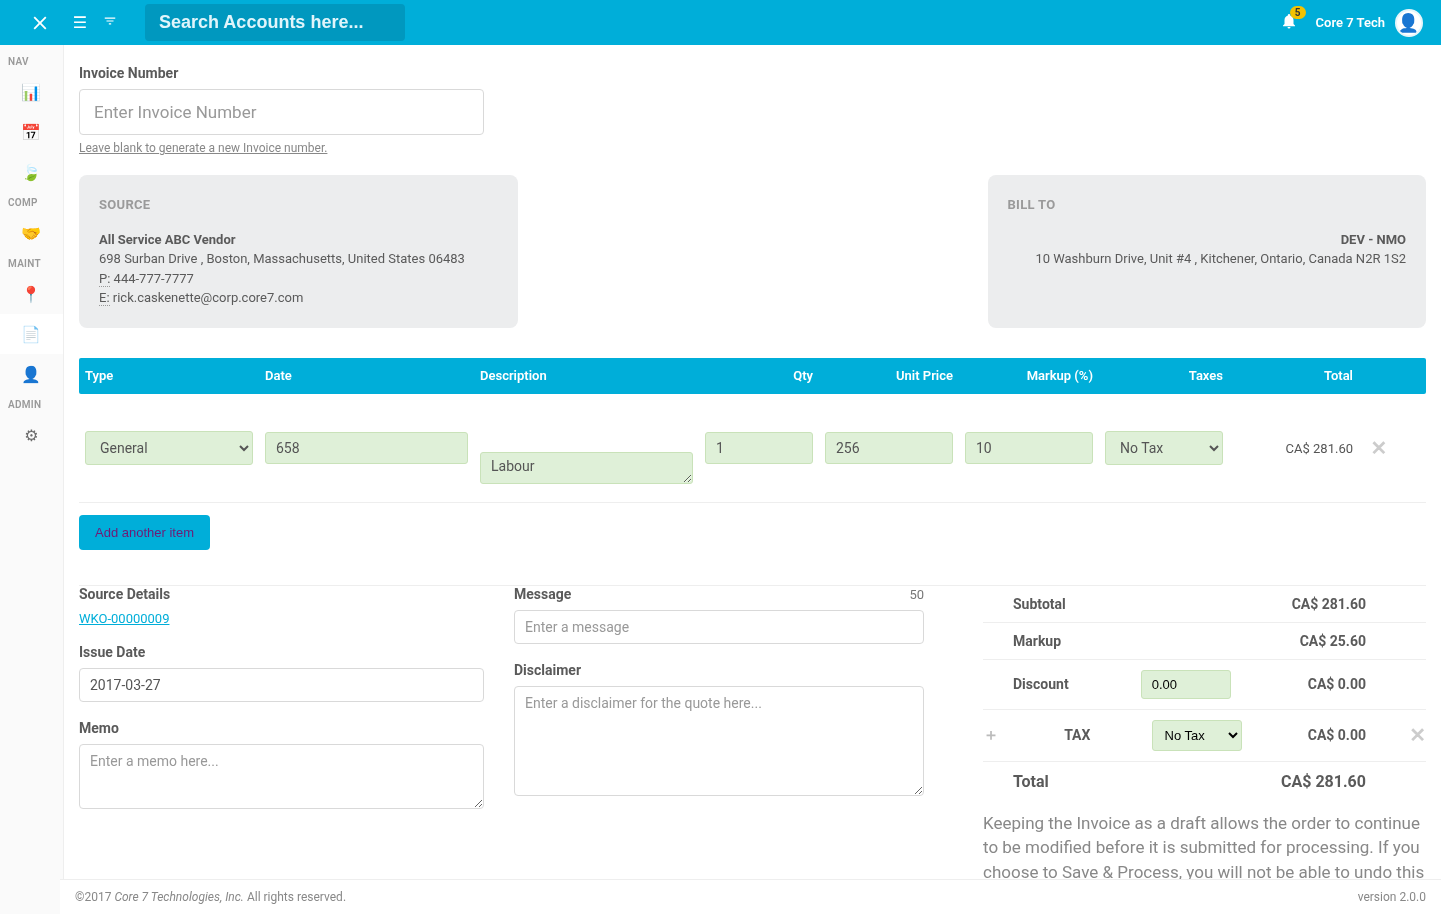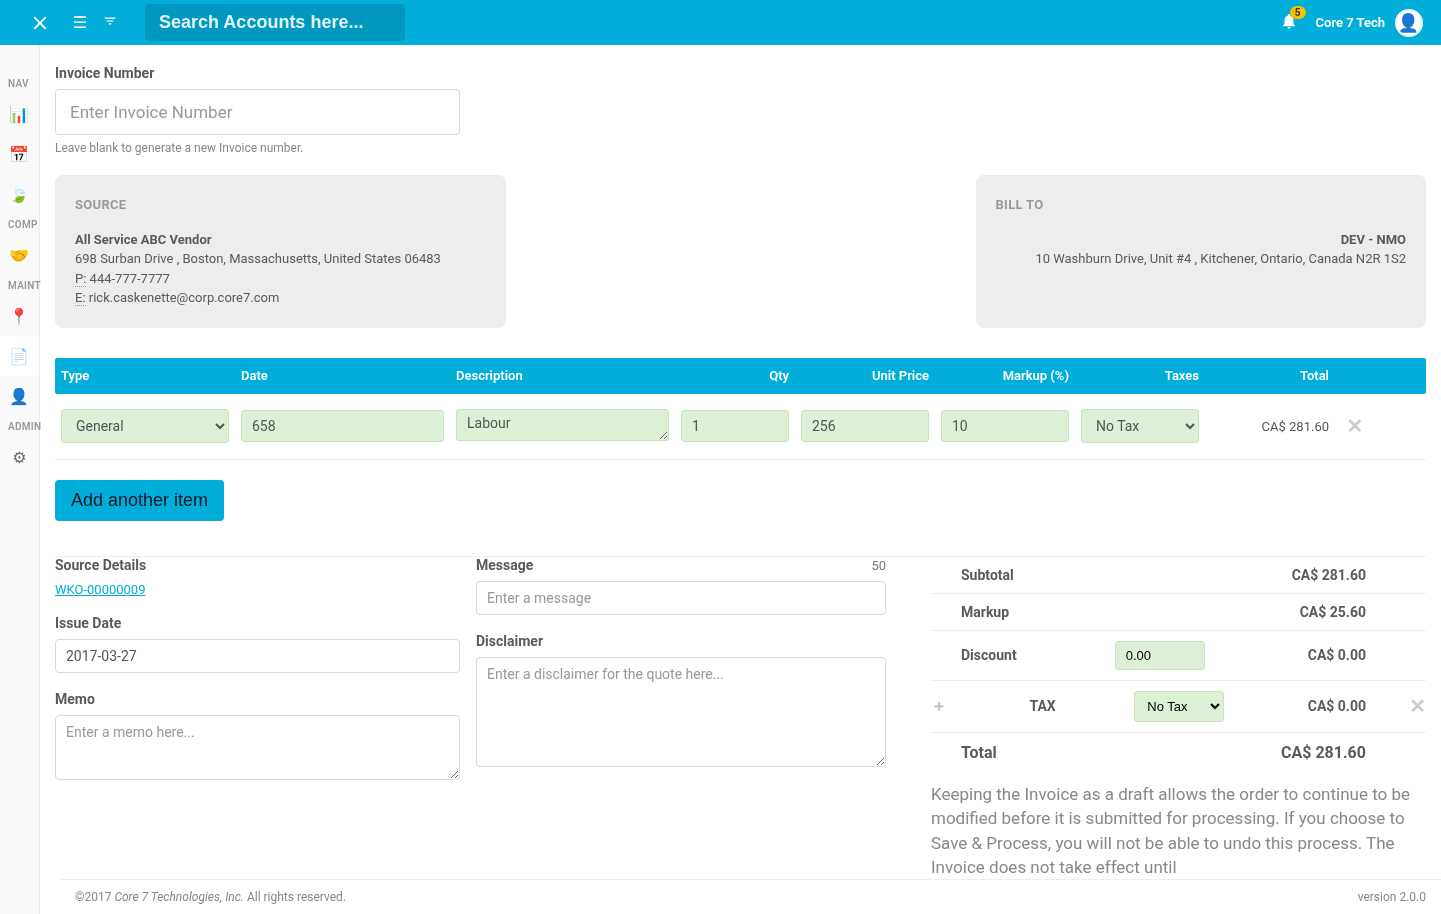--- a/index.html
+++ b/index.html
@@ -10,32 +10,32 @@
 .topbar .menu-toggle, .topbar .filter { width: 30px; text-align: center; cursor: pointer; font-size: 16px; color: #fff; padding: 0 5px; }
 .topbar .search { background: #0098bf; border: none; border-radius: 4px; padding: 8px 14px; color: #fff; width: 260px; margin-left: 20px; font-size: 18px; font-weight: 600; }
 .topbar .search::placeholder { color: #e0f5fb; font-weight: 600; }
 .topbar .spacer { flex: 1; }
 .topbar .bell { position: relative; font-size: 18px; cursor: pointer; padding: 0 10px; }
 .topbar .bell .badge { position: absolute; top: -6px; right: 2px; background: #f3c200; color: #333; border-radius: 10px; font-size: 10px; padding: 1px 5px; font-weight: bold; }
 .topbar .user { display: flex; align-items: center; font-weight: 600; font-size: 13px; cursor: pointer; padding: 0 8px; }
 .topbar .user .avatar { width: 28px; height: 28px; border-radius: 50%; background: #fff; border: 2px solid #e6f6fb; margin-left: 10px; display: flex; align-items: center; justify-content: center; overflow: hidden; font-size: 18px; }
 
 .shell { display: flex; height: calc(100% - 45px); }
-.sidebar { width: 40px; background: #fafafa; border-right: 1px solid #eee; padding-top: 28px; }
+.sidebar { width: 64px; background: #fafafa; border-right: 1px solid #eee; padding-top: 6px; }
 .sidebar .group-label { font-size: 10px; color: #999; text-align: left; padding: 5px 8px 5px 8px; font-weight: 600; letter-spacing: 0.3px; }
 .sidebar .nav-item { height: 40px; display: flex; align-items: center; justify-content: center; font-size: 16px; color: #6d6d6d; cursor: pointer; }
 .sidebar .nav-item.active { background: #fff; color: #333; }
 
 .main { flex: 1; padding: 20px 15px 0 15px; overflow-y: auto; position: relative; }
 
 .field-label { font-weight: 700; color: #5a5a5a; margin-bottom: 8px; font-size: 14px; }
 .input, .select, .textarea { border: 1px solid #d9d9d9; border-radius: 4px; padding: 8px 10px; font-size: 14px; width: 100%; background: #fff; color: #555; font-family: inherit; }
 .input.large { font-size: 17px; padding: 12px 14px; color: #8b5cf6; }
 .input::placeholder, .textarea::placeholder { color: #999; }
-.helper { font-size: 12px; color: #888; margin-top: 6px; }
+.helper { font-size: 12px; color: #888; margin-top: 6px; text-decoration: underline; }
 
 .invoice-number-wrap { width: 405px; }
 
 .addr-row { display: flex; gap: 470px; margin-top: 20px; }
 .addr-card { background: #ecedee; border-radius: 8px; padding: 20px; flex: 1; min-height: 145px; font-size: 13px; line-height: 1.5; color: #5a5a5a; }
 .addr-card .addr-title { color: #9a9a9a; font-weight: 700; font-size: 13px; margin-bottom: 15px; letter-spacing: 0.3px; }
 .addr-card.billto { text-align: right; }
 .addr-card .name { font-weight: 700; }
 .addr-card .pl { border-bottom: 1px dotted #999; }
 
@@ -47,27 +47,27 @@
 .col-qty { width: 120px; text-align: left; }
 .col-price { width: 140px; text-align: right; }
 .col-markup { width: 140px; text-align: right; }
 .col-taxes { width: 130px; text-align: right; }
 .col-total { width: 130px; text-align: right; }
 .col-del { width: 40px; text-align: center; }
 
 .item-row { display: flex; align-items: center; padding: 15px 0; border-bottom: 1px solid #eee; }
 .item-row .ginput { background: #dff0d8; border: 1px solid #c9e2b9; border-radius: 3px; padding: 7px 10px; width: 100%; font-size: 14px; color: #555; font-family: inherit; }
 .item-row select.ginput { appearance: auto; }
-.item-row textarea.ginput { height: 32px; resize: vertical; padding-top: 5px; }
+.item-row textarea.ginput { height: 32px; resize: vertical; padding-top: 5px; margin-top: 43px; }
 .item-row .total-val { font-size: 13px; color: #555; }
 .del-x { color: #ccc; font-size: 20px; cursor: pointer; font-weight: bold; }
 
-.add-item-btn { background: #00aed9; color: #0f172a; border: none; border-radius: 4px; padding: 10px 16px; font-size: 18px; cursor: pointer; margin-top: 20px; font-weight: 500; }
-
-.lower { display: flex; gap: 16px; margin-top: 35px; border-top: 1px solid #eee; }
+.add-item-btn { background: #00aed9; color: #701a75; border: none; border-radius: 4px; padding: 10px 16px; font-size: 13px; cursor: pointer; margin-top: 12px; font-weight: 500; }
+
+.lower { display: flex; gap: 30px; margin-top: 35px; border-top: 1px solid #eee; }
 .lower-left { width: 405px; }
 .lower-mid { width: 410px; }
 .lower-right { flex: 1; margin-left: 29px; }
 
 .lower .field-label { font-weight: 700; font-size: 14px; margin-top: 0; }
 .lower-left .field-label, .lower-mid .field-label { margin-top: 18px; }
 .lower-left .field-label:first-child { margin-top: 0; }
 .lower-mid .msg-label-row { display: flex; justify-content: space-between; align-items: baseline; }
 .lower-mid .counter { font-size: 13px; color: #777; }
 .link { color: #00aed9; font-size: 13px; }

